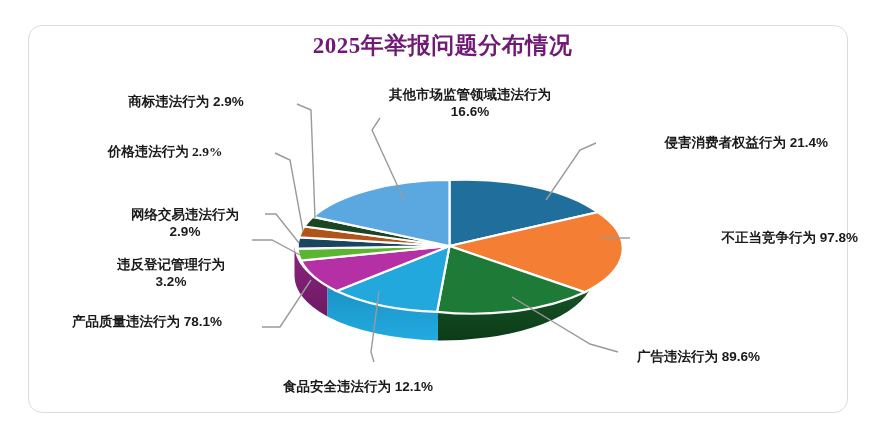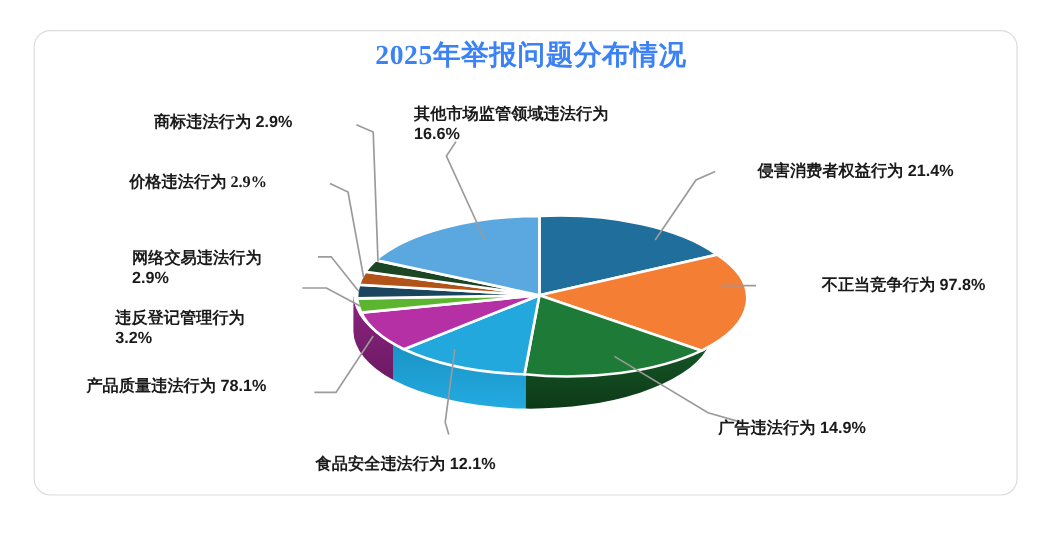--- a/index.html
+++ b/index.html
@@ -9,30 +9,30 @@
     overflow:hidden;position:relative;
   }
   #frame{
     position:absolute;left:28px;top:25px;width:820px;height:388px;
     border:1.5px solid #dcdcdc;border-radius:14px;background:#ffffff;
     box-sizing:border-box;
   }
   #chart-title{
     position:absolute;left:0;top:30px;width:885px;text-align:center;
     font-family:"Liberation Serif","DejaVu Serif",serif;
-    font-size:23px;font-weight:bold;color:#3b82f6;letter-spacing:.5px;
+    font-size:23px;font-weight:bold;color:#701a75;letter-spacing:.5px;
   }
   #plot{position:absolute;left:0;top:0;width:885px;height:447px;}
   .lbl{
     position:absolute;font-size:13.5px;font-weight:bold;color:#1a1a1a;
     line-height:1.28;white-space:pre-line;
   }
-  .lbl.c{}
+  .lbl.c{text-align:center;}
   .lbl.r{text-align:center;}
-  .lbl.l{text-align:center;}
+  .lbl.l{text-align:right;}
 </style>
 </head>
 <body>
 
 <div id="frame"></div>
 
 <div id="chart-title">2025年举报问题分布情况</div>
 
 <svg id="plot" viewBox="0 0 885 447" width="885" height="447" xmlns="http://www.w3.org/2000/svg">
   <defs>
@@ -106,21 +106,21 @@
   </g>
 </svg>
 
 <div class="lbl c" style="left:345px;top:86px;width:250px;">其他市场监管领域违法行为
 16.6%</div>
 
 <div class="lbl l" style="left:598px;top:134px;width:230px;">侵害消费者权益行为 21.4%</div>
 
 <div class="lbl l" style="left:648px;top:229px;width:210px;">不正当竞争行为 97.8%</div>
 
-<div class="lbl l" style="left:560px;top:348px;width:200px;">广告违法行为 14.9%</div>
+<div class="lbl l" style="left:560px;top:348px;width:200px;">广告违法行为 89.6%</div>
 
 <div class="lbl c" style="left:263px;top:378px;width:190px;">食品安全违法行为 12.1%</div>
 
 <div class="lbl r" style="left:40px;top:313px;width:214px;">产品质量违法行为 78.1%</div>
 
 <div class="lbl c" style="left:96px;top:256px;width:150px;">违反登记管理行为
 3.2%</div>
 
 <div class="lbl c" style="left:110px;top:206px;width:150px;">网络交易违法行为
 2.9%</div>

